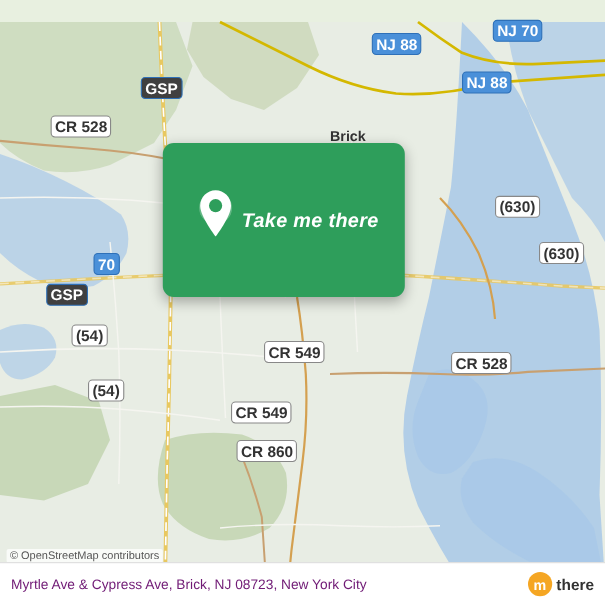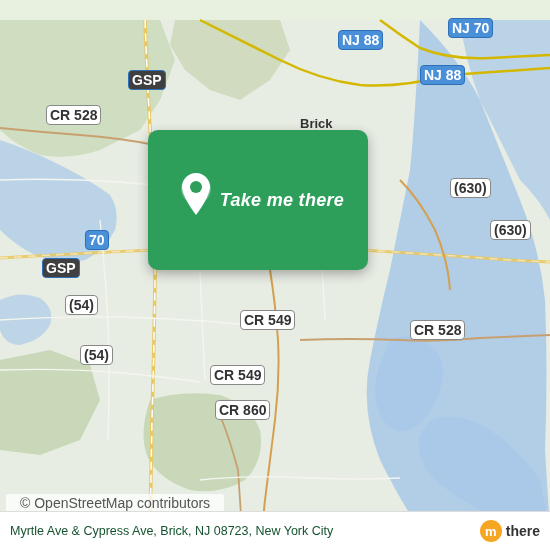--- a/index.html
+++ b/index.html
@@ -60,21 +60,21 @@
       background: white;
       padding: 8px 10px 8px 10px;
       display: flex;
       align-items: center;
       justify-content: space-between;
       border-top: 1px solid #ddd;
     }
 
     #address-text {
       font-size: 12.5px;
-      color: #14532d;
+      color: #701a75;
       flex: 1;
     }
 
     #moovit-logo {
       display: flex;
       align-items: center;
       gap: 2px;
       font-size: 14px;
       font-weight: bold;
       color: #333;
@@ -94,24 +94,24 @@
       font-size: 13px;
       font-weight: bold;
       margin-right: 2px;
     }
 
     
     #osm-attr {
       position: absolute;
       bottom: 38px;
       left: 6px;
-      font-size: 14px;
+      font-size: 10px;
       color: #555;
       background: rgba(255,255,255,0.75);
-      padding: 1px 14px;
+      padding: 1px 3px;
       border-radius: 2px;
     }
 
     
     .route-badge {
       position: absolute;
       background: white;
       border: 1.5px solid #888;
       border-radius: 4px;
       font-size: 14px;

